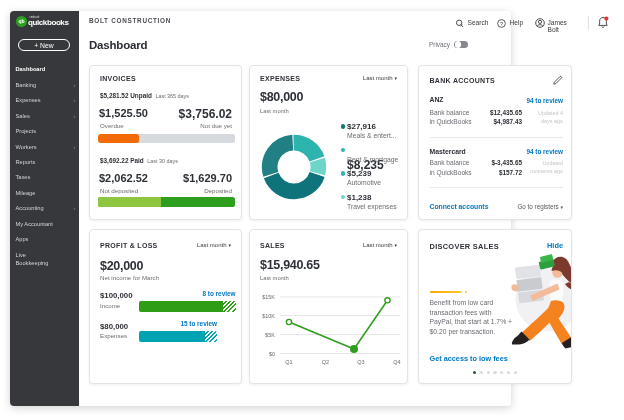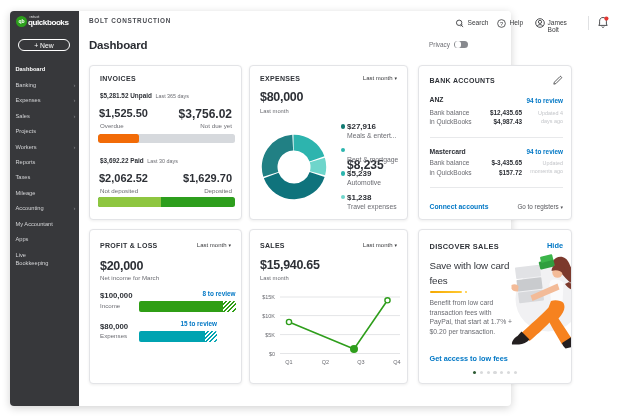--- a/index.html
+++ b/index.html
@@ -222,21 +222,20 @@
       <text x="39" y="73.5" font-size="5.5" text-anchor="middle" fill="#6b6c72">Q1</text>
       <text x="75.5" y="73.5" font-size="5.5" text-anchor="middle" fill="#6b6c72">Q2</text>
       <text x="111" y="73.5" font-size="5.5" text-anchor="middle" fill="#6b6c72">Q3</text>
       <text x="147" y="73.5" font-size="5.5" text-anchor="middle" fill="#6b6c72">Q4</text>
     </svg>
   </div>
 
   <div class="card c6">
     <div class="ct" style="left:10.5px; top:11.5px; font-size:7.4px;">DISCOVER SALES</div>
     <div class="abs r blue" style="right:8px; top:10.5px; font-size:7.4px; font-weight:bold;">Hide</div>
-    <div class="abs" style="left:10.5px; top:29px; font-size:9.8px; font-weight:500; color:#33363c; line-height:14.6px; letter-spacing:-0.1px;">Save with low card<br>fees</div>
     <div class="abs" style="left:10.5px; top:60.5px; width:32.5px; height:2.6px; border-radius:1.3px; background:linear-gradient(90deg,#f5a800,#ffc933);"></div>
     <div class="abs" style="left:45.5px; top:61px; width:2px; height:2px; border-radius:50%; background:#ffc933;"></div>
     <div class="abs gr" style="left:10.5px; top:68px; font-size:6.8px; line-height:9.5px; z-index:3; white-space:nowrap;">Benefit from low card<br>transaction fees with<br>PayPal, that start at 1.7% +<br>$0.20 per transaction.</div>
     <div class="abs blue" style="left:10.5px; top:124px; font-size:7.3px; font-weight:bold;">Get access to low fees</div>
     <svg class="abs" style="left:86px; top:21px; z-index:1;" width="70" height="112" viewBox="0 0 70 112">
       <circle cx="43" cy="48" r="32.5" fill="#f1f1f3"></circle>
 
       <path d="M47 11 C52 3 61 4.5 64 12 C66 17 69 22 70 28 C71 33 67.5 33.5 64 30.5 C59.5 26.5 55.5 21 52 17.5 Z" fill="#7c3a2d"></path>
       <path d="M64 31 C68 34 71 36 70 40 C66 39 62 36 60 33 Z" fill="#7c3a2d"></path>
 

